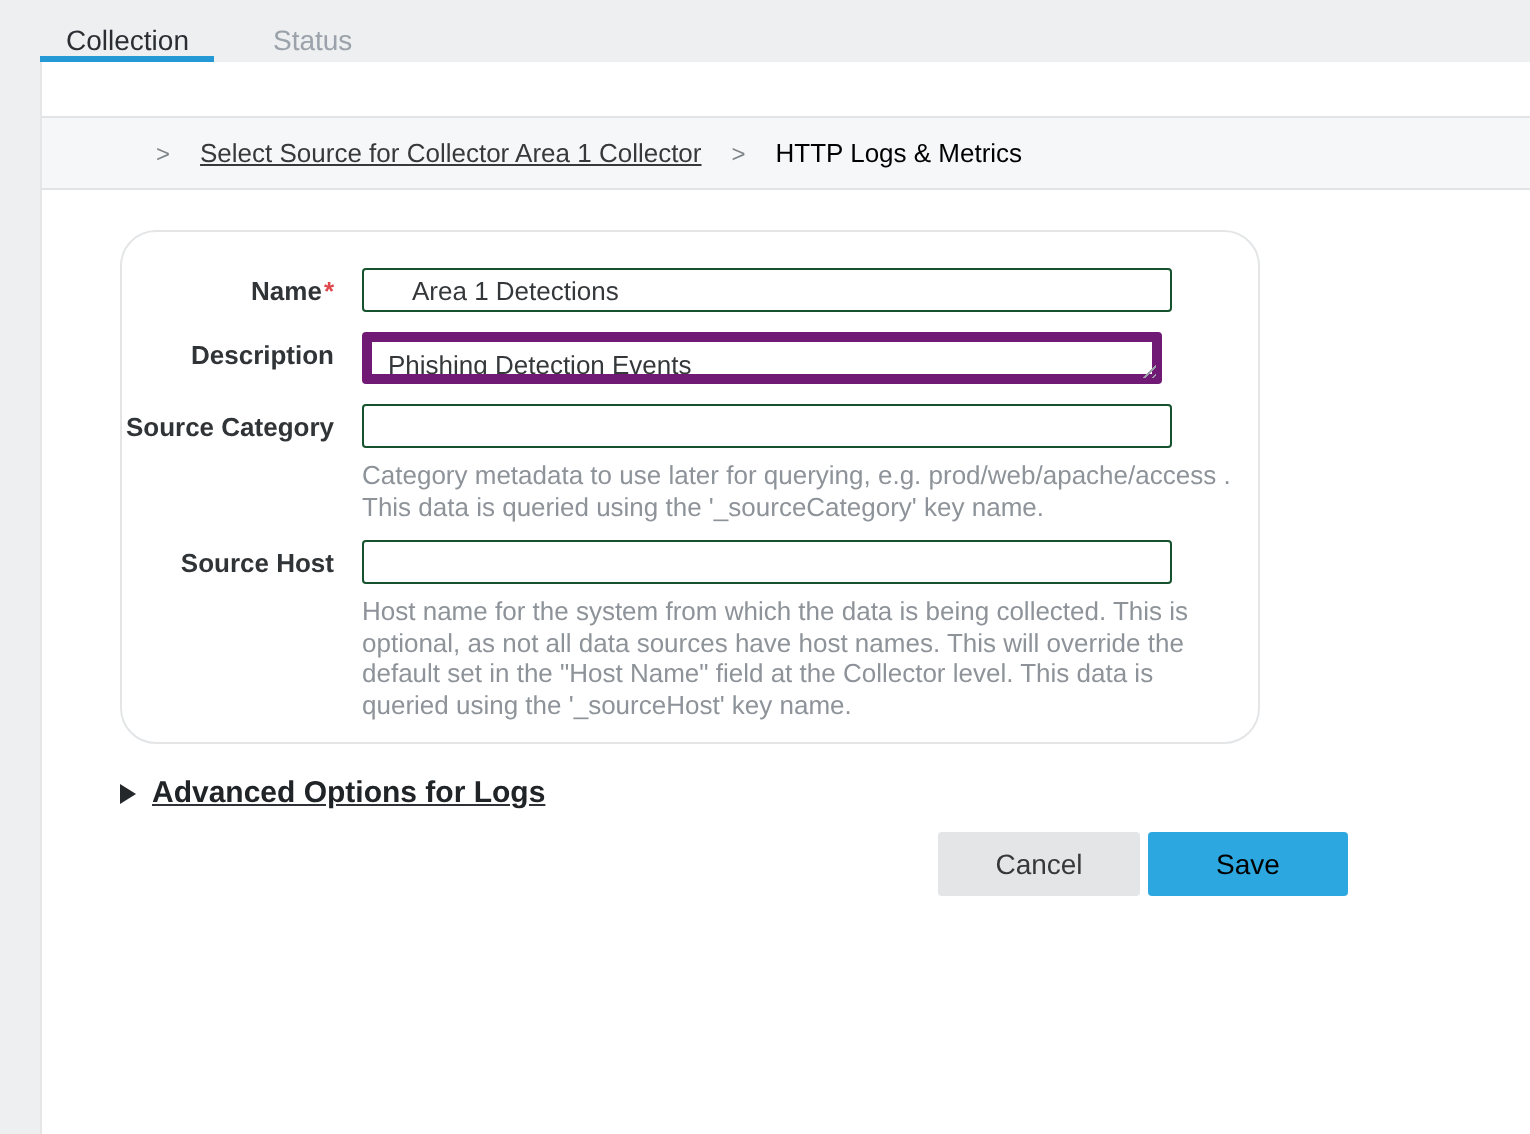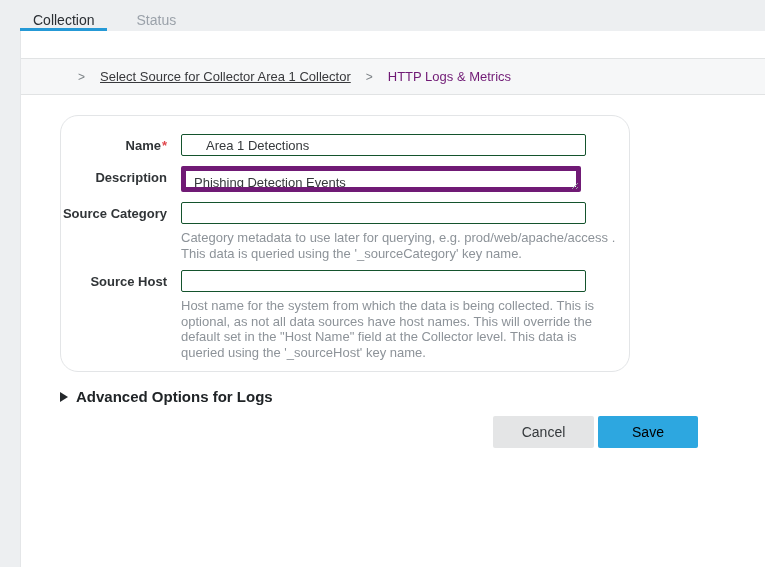--- a/index.html
+++ b/index.html
@@ -51,21 +51,21 @@
     font-size: 13px;
     display: flex;
     align-items: center;
     white-space: nowrap;
   }
   .crumb-link {
     color: #38393c;
     text-decoration: underline;
     cursor: pointer;
   }
-  .crumb-current { color: #701a75; }
+  .crumb-current { color: #000000; }
   .crumb-sep {
     color: #7d8387;
     font-size: 12px;
     margin: 0 15px;
   }
 
   
   .card {
     margin: 20px 0 0 39px;
     width: 570px;
@@ -130,20 +130,21 @@
   }
   .row-gap-a { margin-top: 10px; }
   .row-gap-b { margin-top: 8px; }
 
   
   .section-row {
     margin-left: 39px;
     width: 570px;
     display: flex;
     align-items: center;
+    text-decoration: underline;
   }
   .section-row--first { margin-top: 16px; }
   .section-row--second { margin-top: 17px; justify-content: space-between; }
   .section-toggle { display: flex; align-items: center; cursor: pointer; }
   .tri-icon {
     width: 0; height: 0;
     border-top: 5px solid transparent;
     border-bottom: 5px solid transparent;
     border-left: 8px solid #24282b;
     margin-right: 8px;
@@ -158,21 +159,21 @@
     color: #28a3e0;
     cursor: pointer;
     text-decoration: none;
   }
 
   
   .actions {
     margin-top: 11px;
     display: flex;
     justify-content: flex-end;
-    padding-right: 67px;
+    padding-right: 91px;
     gap: 4px;
   }
   .btn {
     height: 32px;
     border: none;
     border-radius: 2px;
     font-family: "Liberation Sans", sans-serif;
     font-size: 14px;
     cursor: pointer;
   }

